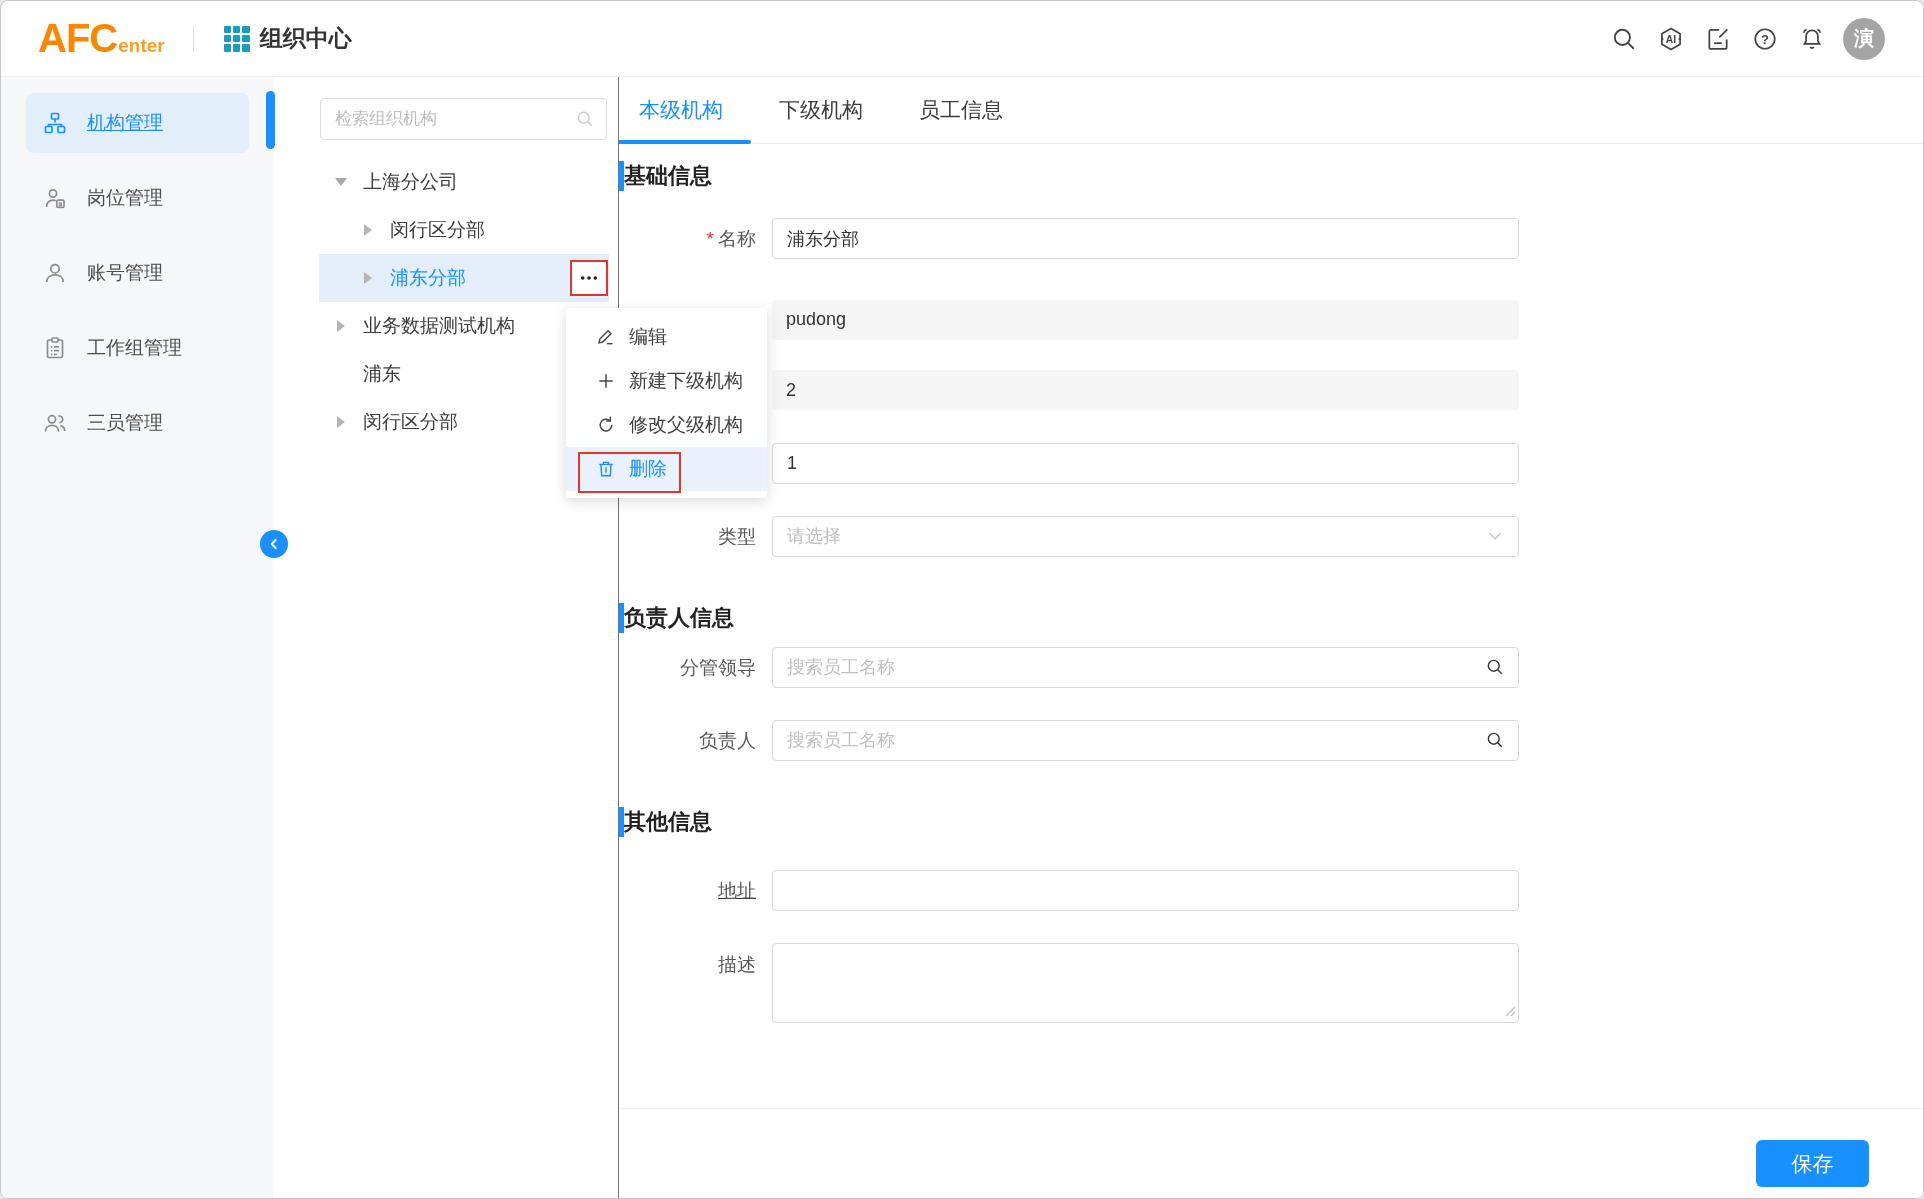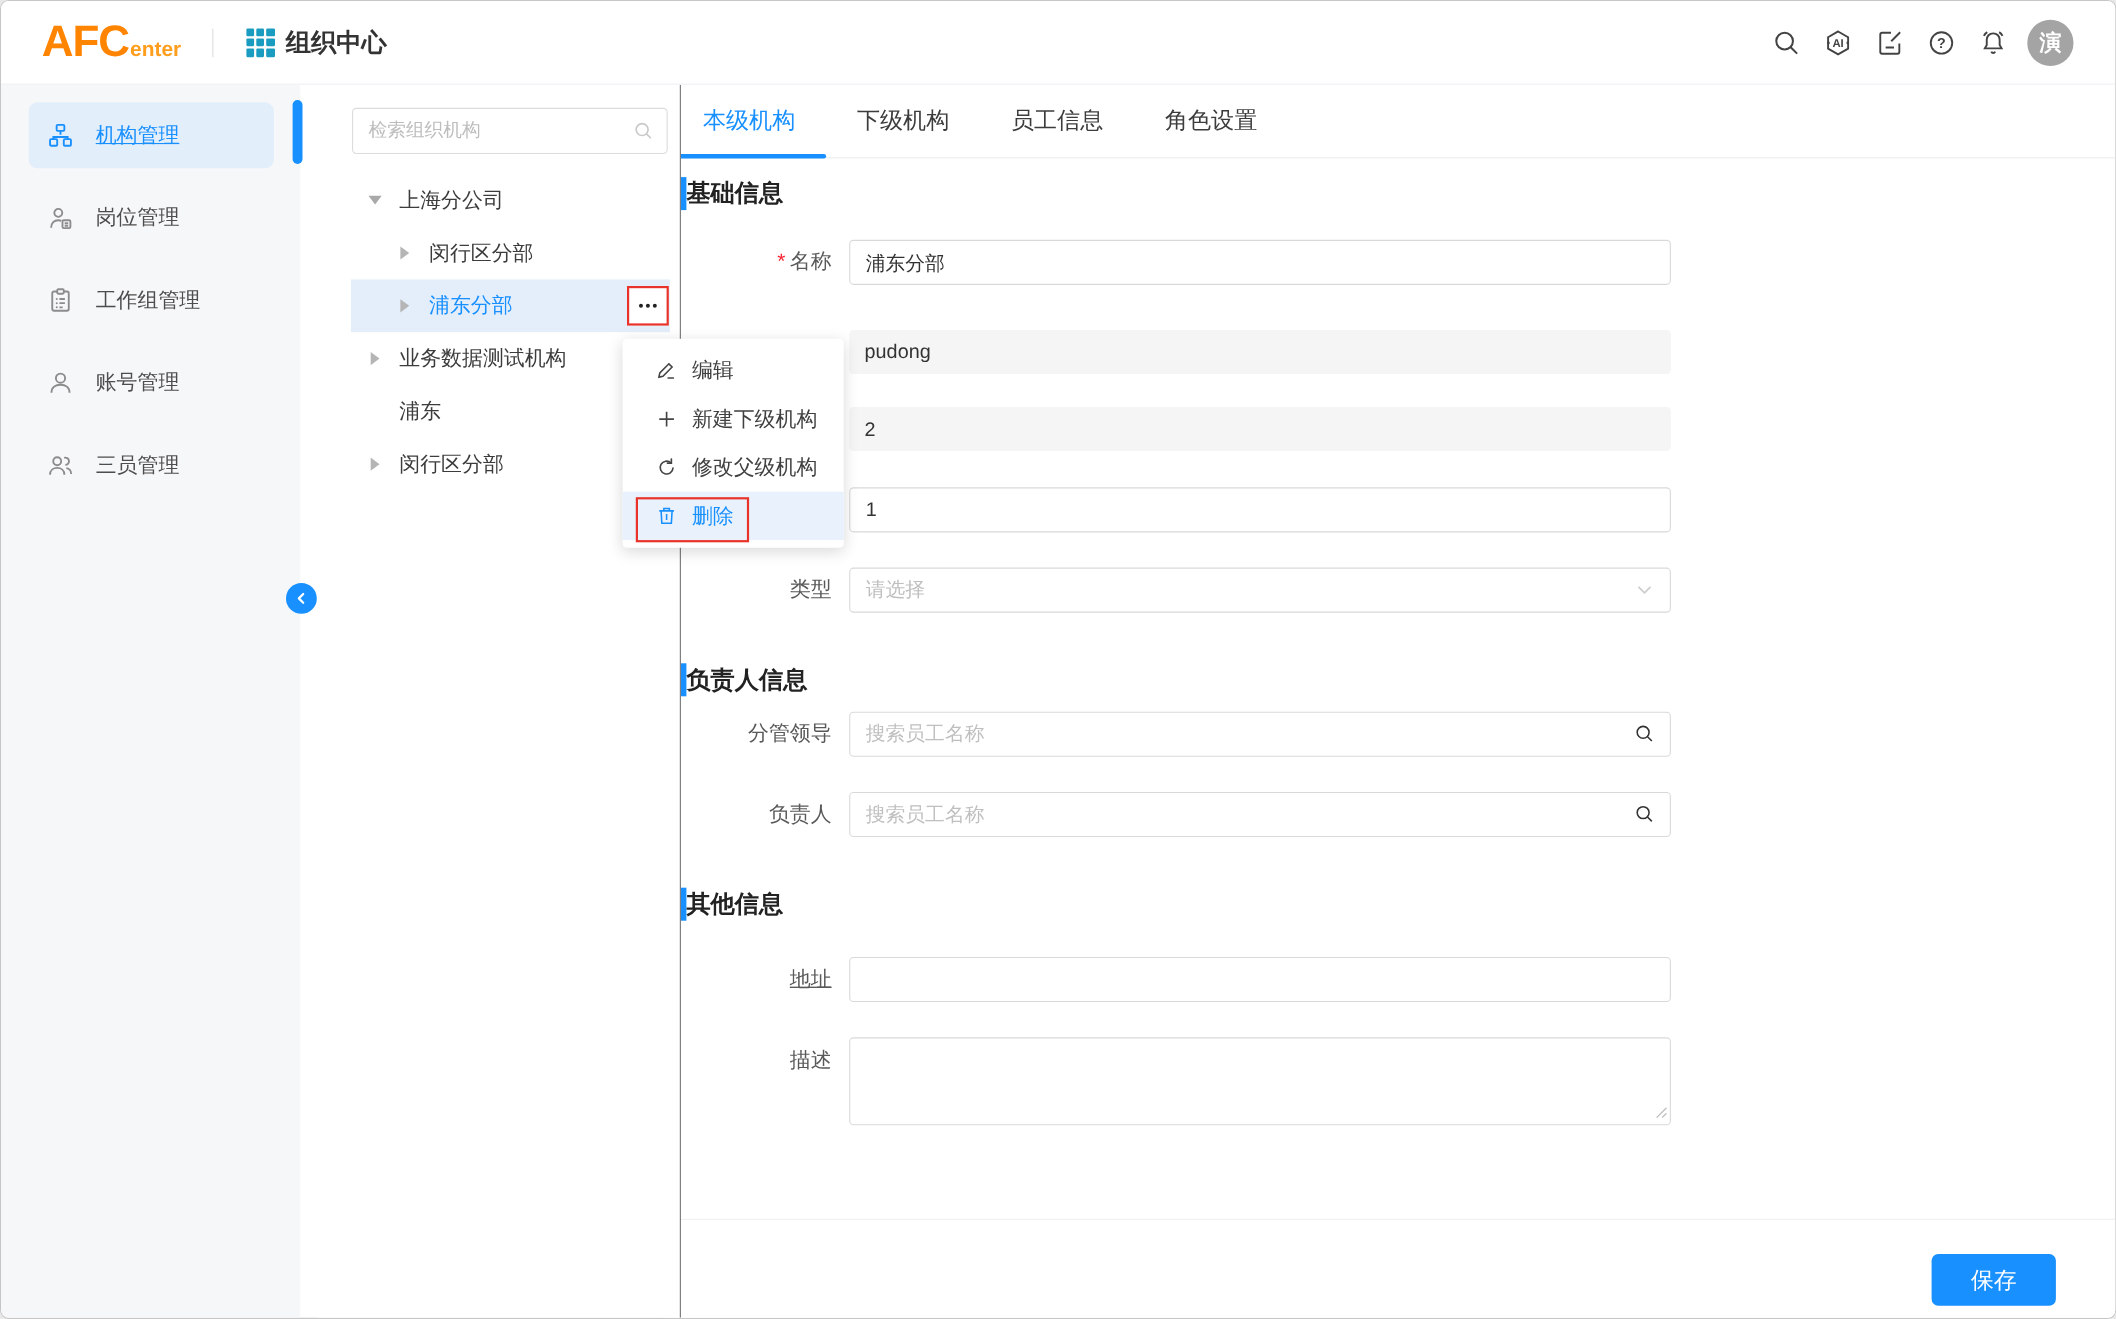--- a/index.html
+++ b/index.html
@@ -234,40 +234,40 @@
           <rect x="13.8" y="14.2" width="7.2" height="7.2" rx="1.2"></rect>
           <line x1="15.8" y1="17" x2="19" y2="17"></line>
           <line x1="15.8" y1="19.2" x2="19" y2="19.2"></line>
         </svg>
       </span>
       <span>岗位管理</span>
     </div>
     <div class="side-item">
       <span class="s-ic">
         <svg width="24" height="24" viewBox="0 0 24 24" fill="none" stroke="#8c8c8c" stroke-width="1.7">
+          <circle cx="12" cy="7.8" r="4.2"></circle>
+          <path d="M3.8 21 C3.8 16.4 7.4 13.8 12 13.8 C16.6 13.8 20.2 16.4 20.2 21"></path>
+        </svg>
+      </span>
+      <span>账号管理</span>
+    </div>
+    <div class="side-item">
+      <span class="s-ic">
+        <svg width="24" height="24" viewBox="0 0 24 24" fill="none" stroke="#8c8c8c" stroke-width="1.7">
           <rect x="4.5" y="4" width="15" height="17.5" rx="1.6"></rect>
           <rect x="9" y="2" width="6" height="4" rx="1" fill="#f6f7f9"></rect>
           <circle cx="8.6" cy="10.8" r="0.9" fill="#8c8c8c" stroke="none"></circle>
           <line x1="11" y1="10.8" x2="16" y2="10.8"></line>
           <circle cx="8.6" cy="14.6" r="0.9" fill="#8c8c8c" stroke="none"></circle>
           <line x1="11" y1="14.6" x2="16" y2="14.6"></line>
           <circle cx="8.6" cy="18.4" r="0.9" fill="#8c8c8c" stroke="none"></circle>
           <line x1="11" y1="18.4" x2="14" y2="18.4"></line>
         </svg>
       </span>
       <span>工作组管理</span>
-    </div>
-    <div class="side-item">
-      <span class="s-ic">
-        <svg width="24" height="24" viewBox="0 0 24 24" fill="none" stroke="#8c8c8c" stroke-width="1.7">
-          <circle cx="12" cy="7.8" r="4.2"></circle>
-          <path d="M3.8 21 C3.8 16.4 7.4 13.8 12 13.8 C16.6 13.8 20.2 16.4 20.2 21"></path>
-        </svg>
-      </span>
-      <span>账号管理</span>
     </div>
     <div class="side-item">
       <span class="s-ic">
         <svg width="24" height="24" viewBox="0 0 24 24" fill="none" stroke="#8c8c8c" stroke-width="1.7">
           <circle cx="9" cy="8.3" r="3.6"></circle>
           <path d="M2.5 20.5 C2.5 16.5 5.4 14.3 9 14.3 C12.6 14.3 15.5 16.5 15.5 20.5"></path>
           <path d="M15.3 5.2 A3.3 3.3 0 1 1 16.4 11.6"></path>
           <path d="M17.3 14.6 C20.1 15.1 21.7 17.2 21.7 20"></path>
         </svg>
       </span>
@@ -322,21 +322,20 @@
         <span>闵行区分部</span>
       </div>
     </div>
   </div>
 
   <div class="main">
     <div class="tabs">
       <div class="tab active"><span>本级机构</span></div>
       <div class="tab"><span>下级机构</span></div>
       <div class="tab"><span>员工信息</span></div>
-      <div class="tab"><span>角色设置</span></div>
     </div>
 
     <div class="content-body">
 
       <div class="section-title first">基础信息</div>
 
       <div class="frow" style="margin-top:27px;">
         <div class="flabel"><span class="req">*</span><span>名称</span></div>
         <div class="fctl">
           <input class="inp" type="text" value="浦东分部" style="">

